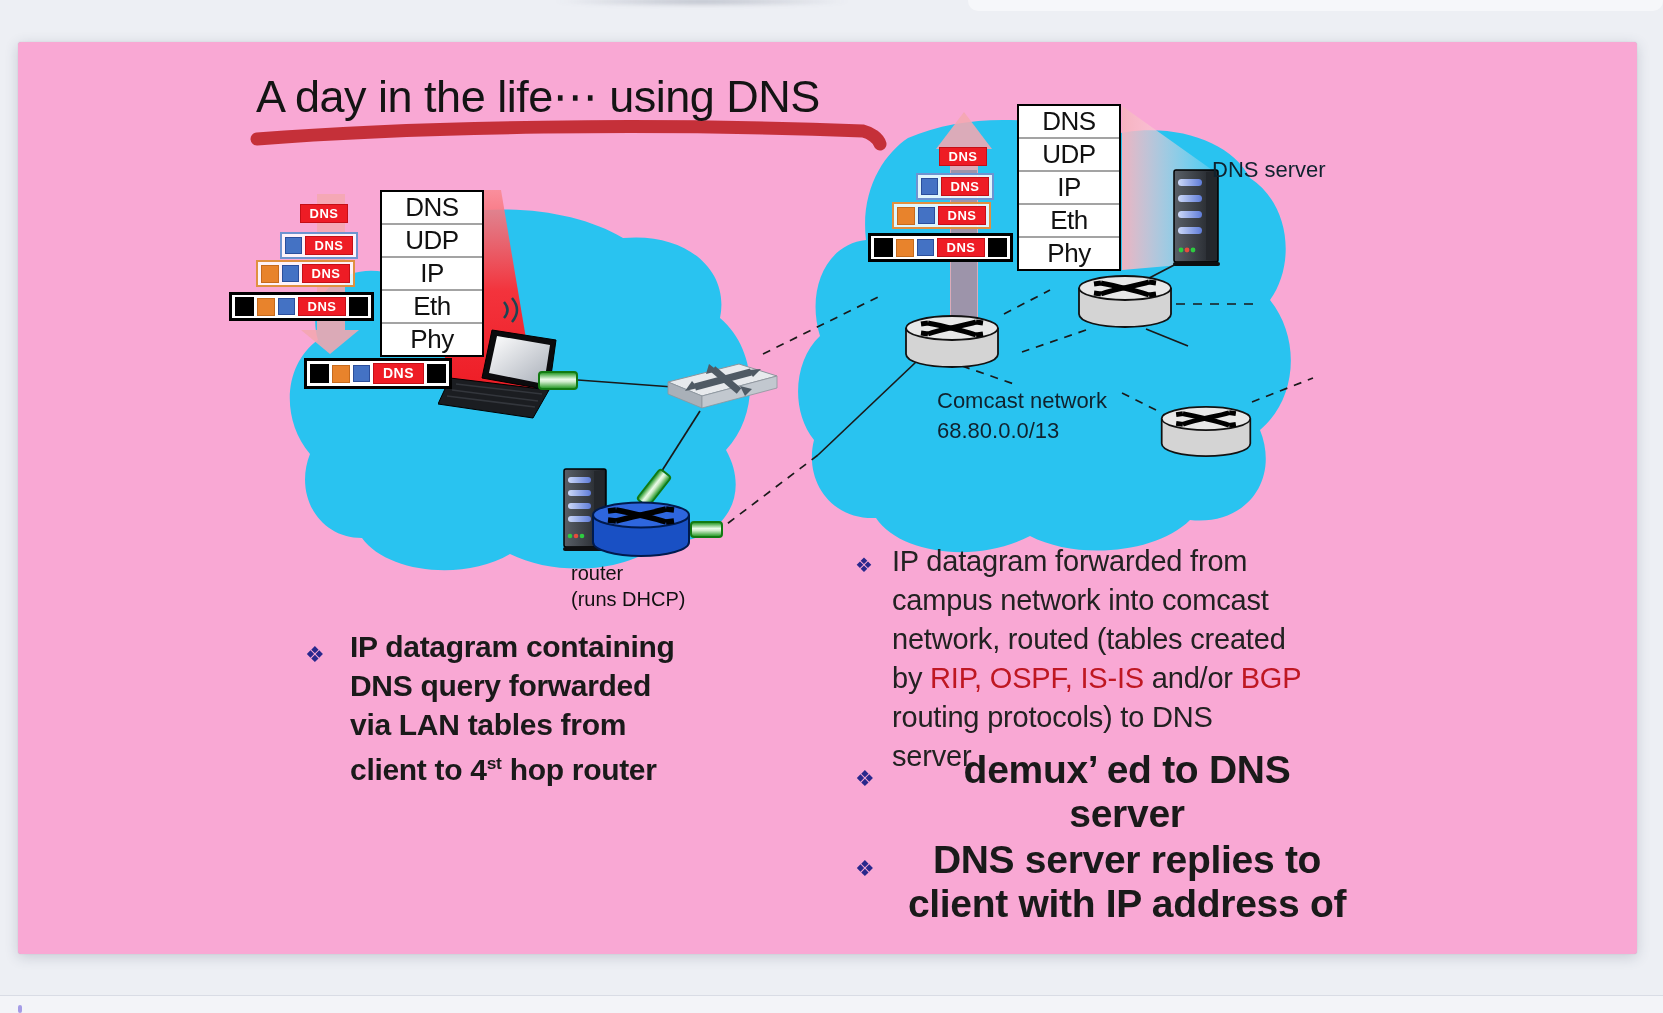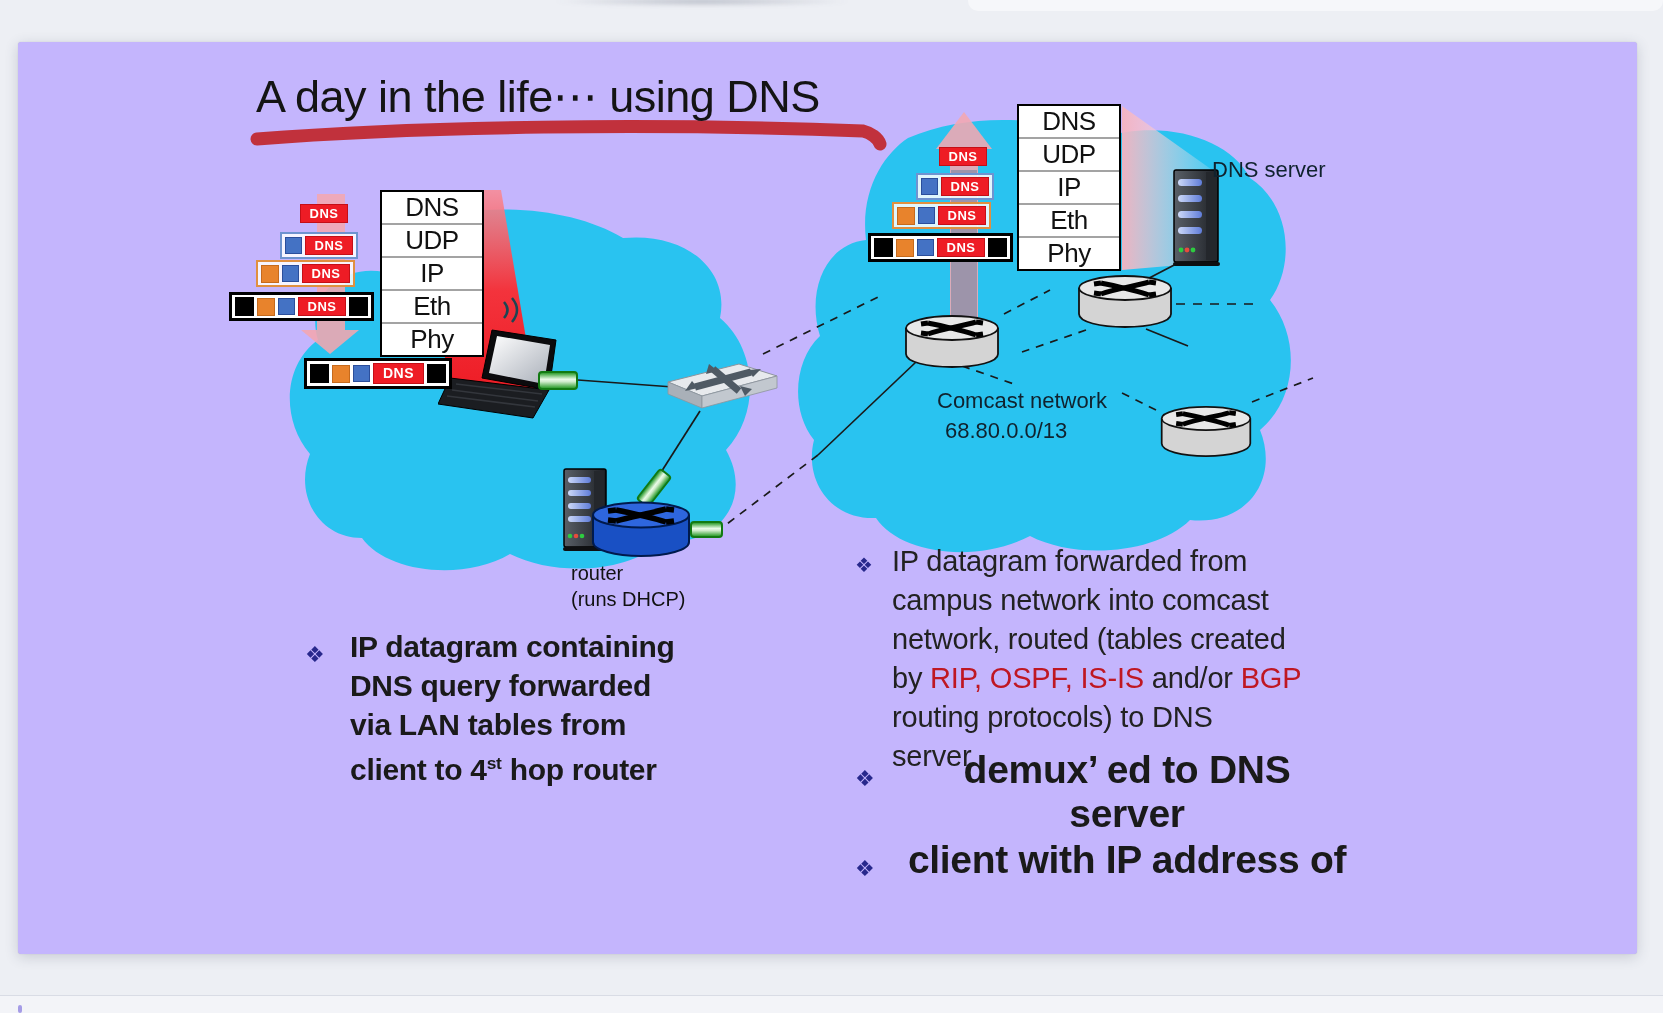--- a/index.html
+++ b/index.html
@@ -14,21 +14,21 @@
   #top-smudge{left:552px;top:-3px;width:300px;height:9px;
     background:radial-gradient(closest-side,rgba(60,70,95,.32),rgba(60,70,95,0));
     filter:blur(2px);}
   #top-lightband{left:968px;top:0;width:695px;height:11px;background:rgba(255,255,255,.5);
     border-radius:0 0 10px 10px;}
   #bottom-bar{left:0;top:995px;width:1663px;height:18px;background:#f3f4f8;
     border-top:1px solid #d9dce5;}
   #bottom-artifact{left:18px;top:1005px;width:4px;height:8px;background:#8b7fe0;
     border-radius:2px;opacity:.75;}
   
-  #slide{left:18px;top:42px;width:1619px;height:912px;background:#c4b5fd;
+  #slide{left:18px;top:42px;width:1619px;height:912px;background:#f9a8d4;
     border-radius:3px;overflow:hidden;
     box-shadow:0 3px 14px rgba(50,60,85,.20), 0 0 1px rgba(50,60,85,.25);}
   #slide-title{left:238px;top:30px;width:800px;font-size:45px;line-height:50px;
     font-weight:300;color:#141414;letter-spacing:-.5px;}
   
   .ptable{position:absolute;width:104px;background:#fff;border:2.5px solid #000;
     box-sizing:border-box;}
   .pcell{height:31px;line-height:31px;text-align:center;font-size:26px;color:#111;
     border-top:2px solid #a3a3a3;font-weight:400;letter-spacing:-.5px;}
   .pcell:first-child{border-top:none;}
@@ -332,36 +332,37 @@
         <path d="M72,7 C58,11 38,14 24,19"></path>
       <path d="M24,8 l-7,1"></path>
         <path d="M72,20 l7,-1"></path>
         <path d="M72,7 l7,1"></path>
         <path d="M24,19 l-7,-1"></path>
     </g>
   </svg>
 
   <div class="lbl lbl-22" style="left:1194px;top:113px;">DNS server</div>
   <div class="lbl lbl-22" style="left:919px;top:344px;">Comcast network</div>
-  <div class="lbl lbl-22" style="left:919px;top:374px;margin-left:8px;">68.80.0.0/13</div>
+  <div class="lbl lbl-22" style="left:919px;top:374px;">68.80.0.0/13</div>
 
   <span class="bmark" style="left:837px;top:511px;font-size:20px;">❖</span>
   <div class="btext bt-r1" style="left:874px;top:500px;width:470px;">
     <div>IP datagram forwarded from</div>
     <div>campus network into comcast</div>
     <div>network, routed (tables created</div>
     <div><span>by </span><span class="redtxt">RIP, OSPF, IS-IS</span><span> and/or </span><span class="redtxt">BGP</span></div>
     <div>routing protocols) to DNS</div>
     <div>server</div>
   </div>
 
   <span class="bmark" style="left:837px;top:724px;">❖</span>
   <div class="btext bt-bold" style="left:874px;top:706px;width:470px;">
     <div>demux’ ed to DNS</div>
     <div>server</div>
   </div>
 
   <span class="bmark" style="left:837px;top:814px;">❖</span>
   <div class="btext bt-bold" style="left:874px;top:796px;width:470px;">
+    <div>DNS server replies to</div>
     <div>client with IP address of</div>
   </div>
 
 </div>
 
 </body></html>

